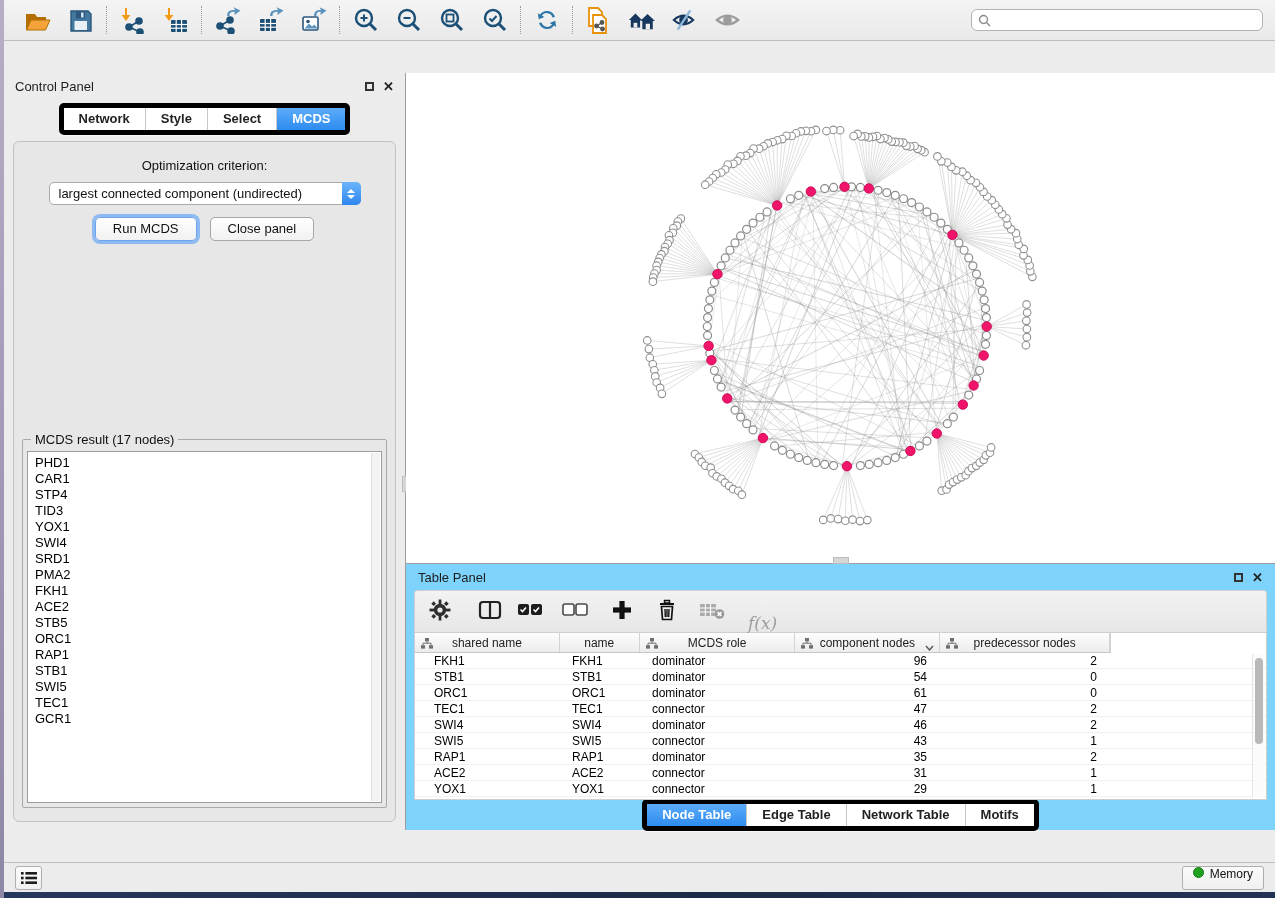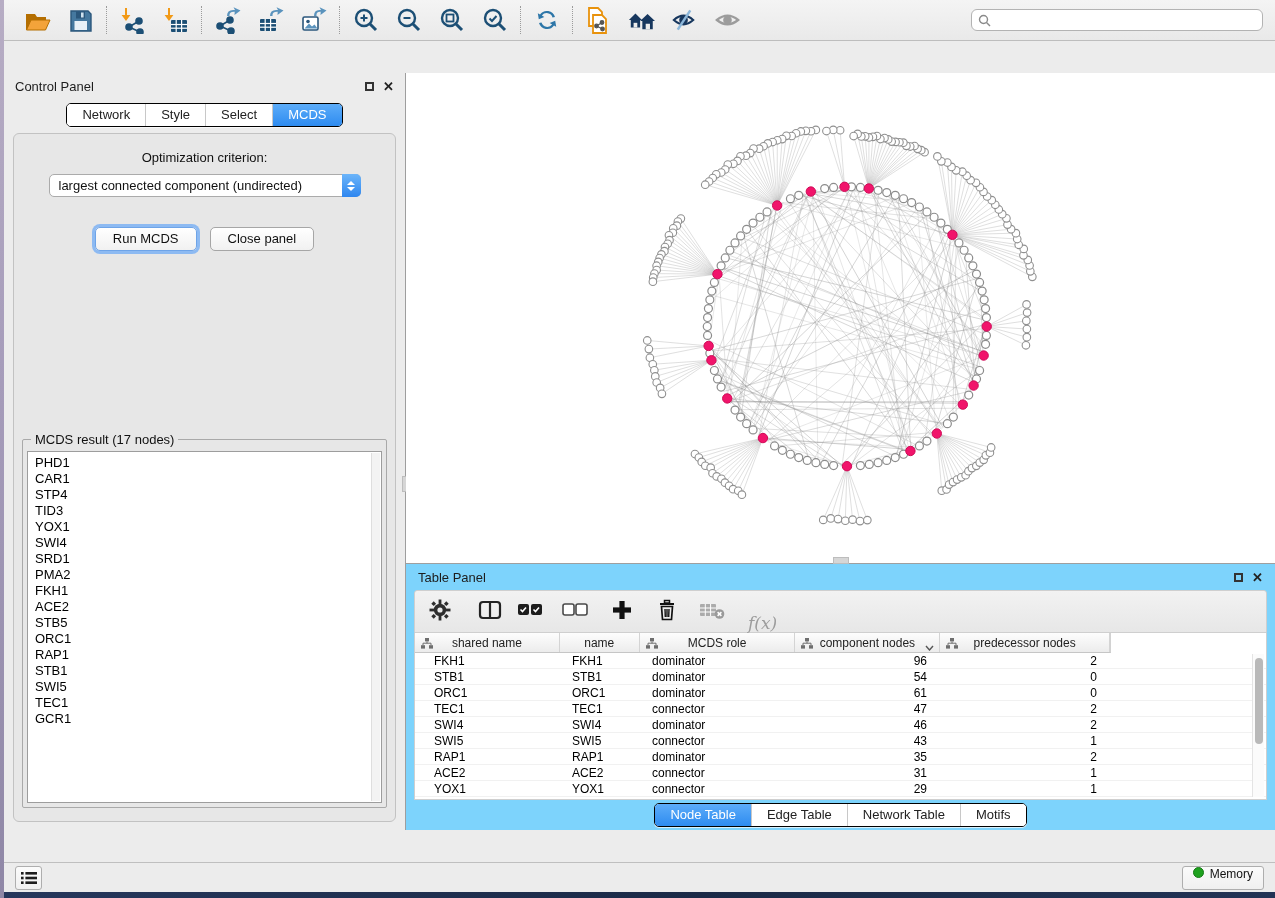--- a/index.html
+++ b/index.html
@@ -27,41 +27,41 @@
   
   .cpanel { width:402px; flex:none; display:flex; flex-direction:column;
     border-right:1px solid #9e9e9e; background:#ececec; position:relative; }
   .panel-titlebar { height:26px; flex:none; display:flex; align-items:center; padding:0 11px; }
   .panel-title { font-size:13px; color:#1d1d1d; }
   .win-btns { margin-left:auto; display:flex; gap:9px; align-items:center; }
   .float-ic { width:9px; height:9px; border:2px solid #333; }
   .close-ic { font-size:13px; font-weight:bold; color:#222; line-height:1; }
 
   .seg-row { display:flex; justify-content:center; padding:4px 0 6px; flex:none; }
-  .seg { display:flex; border:1px solid #000000; border-radius:5px; overflow:hidden;
-    background:#fff; box-shadow:0 1px 0 rgba(255,255,255,.7); }
+  .seg { display:flex; border:5px solid #000000; border-radius:5px; overflow:hidden;
+    background:#fff; box-shadow:0 1px 0 rgba(255,255,255,.7);font-weight:bold; }
   .seg-item { padding:3px 15px 4px; font-size:13px; color:#222; border-left:1px solid #c8c8c8;
     background:#fff; white-space:nowrap; }
   .seg-item:first-child { border-left:none; }
   .seg-item.selected { background:linear-gradient(#5cacf9,#2e8bf0); color:#fff; }
 
   .cp-body { flex:1; margin:0 9px 8px; border:1px solid #c2c2c2; border-radius:6px;
     background:#e7e7e7; display:flex; flex-direction:column; align-items:center; min-height:0; }
   .opt-label { margin-top:16px; font-size:13px; color:#111; }
   .combo { margin-top:9px; width:312px; height:23px; background:#fff; border:1px solid #ababab;
     border-radius:5px; display:flex; align-items:center; position:relative; }
   .combo-text { flex:1; font-size:13px; padding-left:9px; color:#111; white-space:nowrap; }
   .combo-step { width:19px; height:23px; margin:-1px -1px -1px 0; border-radius:0 5px 5px 0;
     background:linear-gradient(#6cb5fa,#2e86ef); display:flex; flex-direction:column;
     align-items:center; justify-content:center; gap:2px; }
   .chev-up { width:0; height:0; border-left:4px solid transparent; border-right:4px solid transparent;
     border-bottom:4px solid #fff; }
   .chev-dn { width:0; height:0; border-left:4px solid transparent; border-right:4px solid transparent;
     border-top:4px solid #fff; }
-  .btn-row { margin-top:30px; display:flex; gap:13px; }
+  .btn-row { margin-top:12px; display:flex; gap:13px; }
   .mac-btn { font-size:13px; color:#111; background:linear-gradient(#ffffff,#f1f1f1);
     border:1px solid #a6a6a6; border-radius:5px; padding:3px 17px 4px; }
   .mac-btn.focused { box-shadow:0 0 0 3px rgba(82,156,250,.6); border-color:#6ea4e8; }
 
   .group { position:relative; align-self:stretch; margin:auto 8px 13px; border:1px solid #a9a9a9;
     border-radius:2px; padding:11px 3px 4px; }
   .group-title { position:absolute; top:-8px; left:8px; background:#e7e7e7; padding:0 4px;
     font-size:13px; color:#111; }
   .mcds-list { background:#fff; border:1px solid #9d9d9d; height:352px; margin:0 1px;
     position:relative; overflow:hidden; padding:3px 0 0 7px; }

